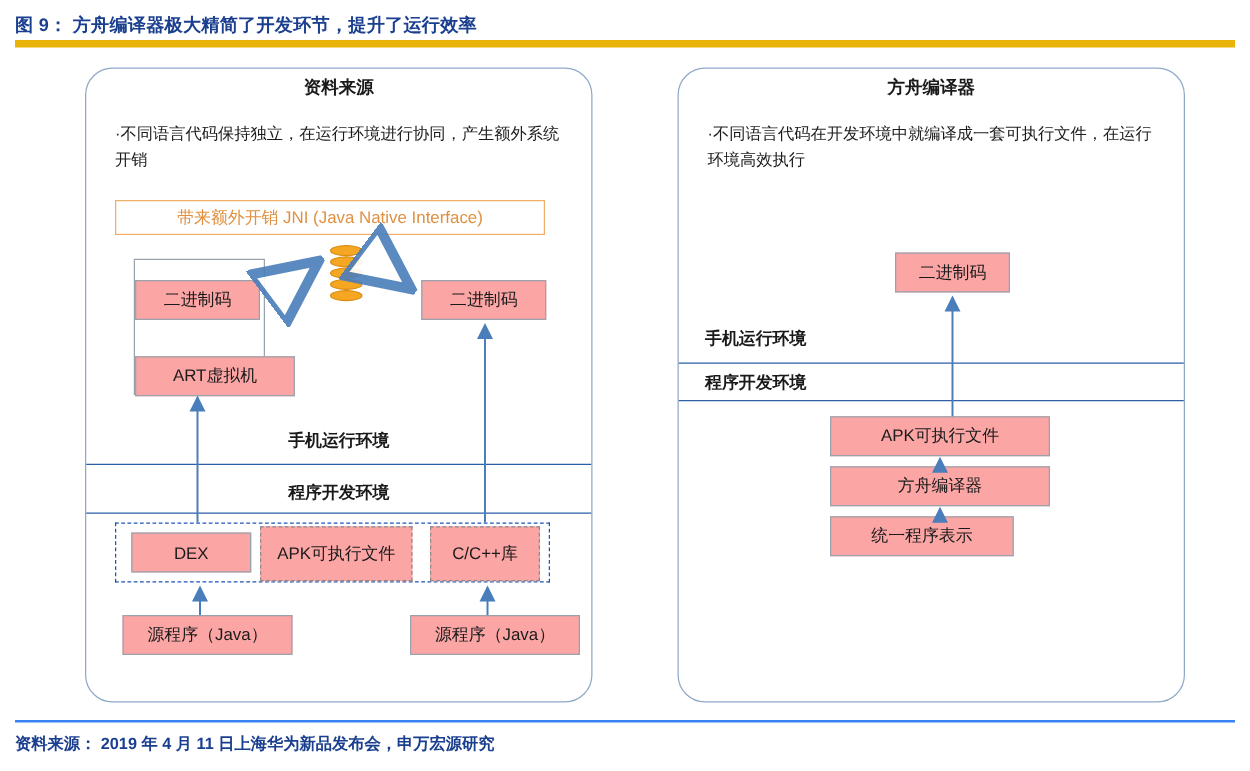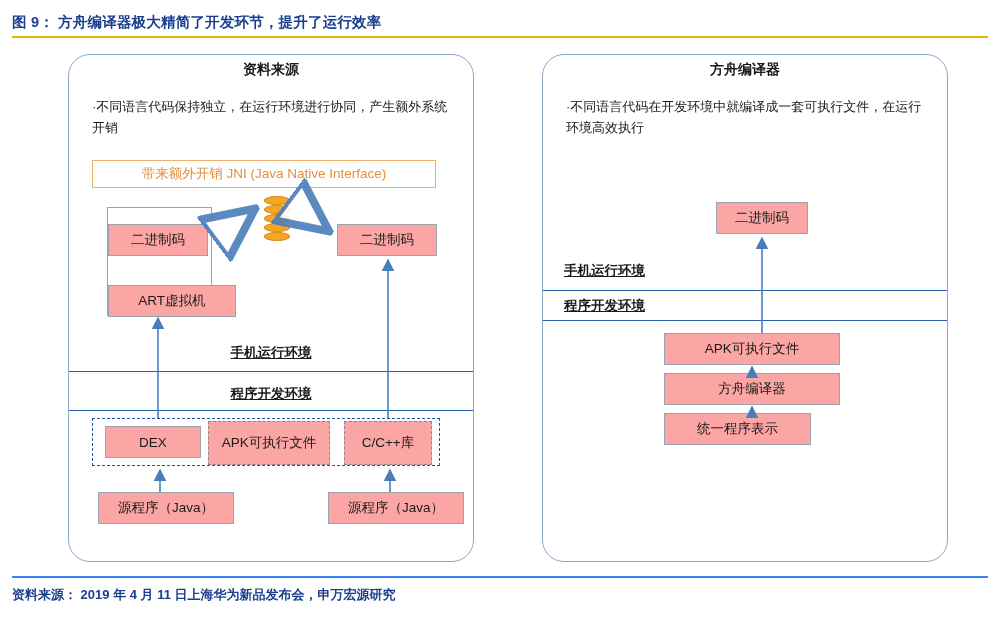--- a/index.html
+++ b/index.html
@@ -20,21 +20,21 @@
     width: 1000px;
     height: 617px;
   }
   
   .header {
     position: absolute;
     left: 12px;
     top: 8px;
     width: 976px;
     height: 30px;
-    border-bottom: 2px solid #eab308;
+    border-bottom: 6px solid #eab308;
     box-sizing: border-box;
     display: flex;
     align-items: center;
   }
   .header-title {
     font-size: 14.5px;
     font-weight: bold;
     color: #1a3f8f;
     letter-spacing: 0.2px;
     white-space: nowrap;
@@ -123,21 +123,20 @@
     position: absolute;
     height: 0;
     border-top: 1.5px solid #2b5fa8;
   }
   .zone-label {
     position: absolute;
     font-size: 13.5px;
     font-weight: bold;
     text-align: center;
     color: #1a1a1a;
-    text-decoration: underline;
   }
 
   
   .arrow-layer {
     position: absolute;
     left: 0; top: 0;
     width: 1000px; height: 617px;
     pointer-events: none;
   }
 

